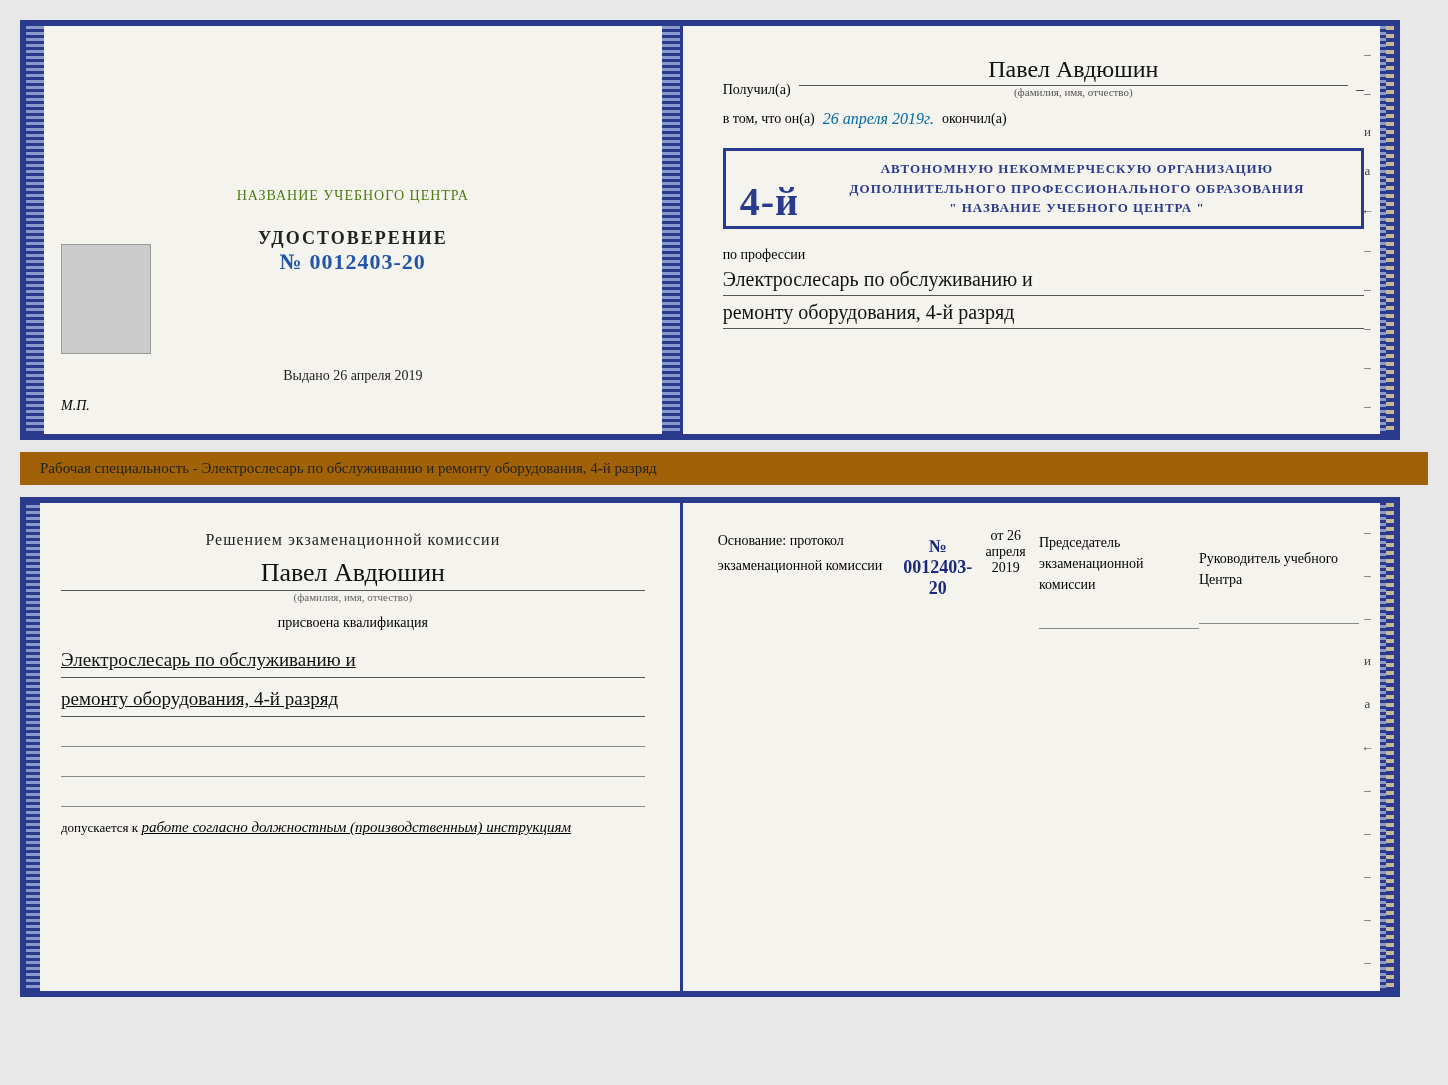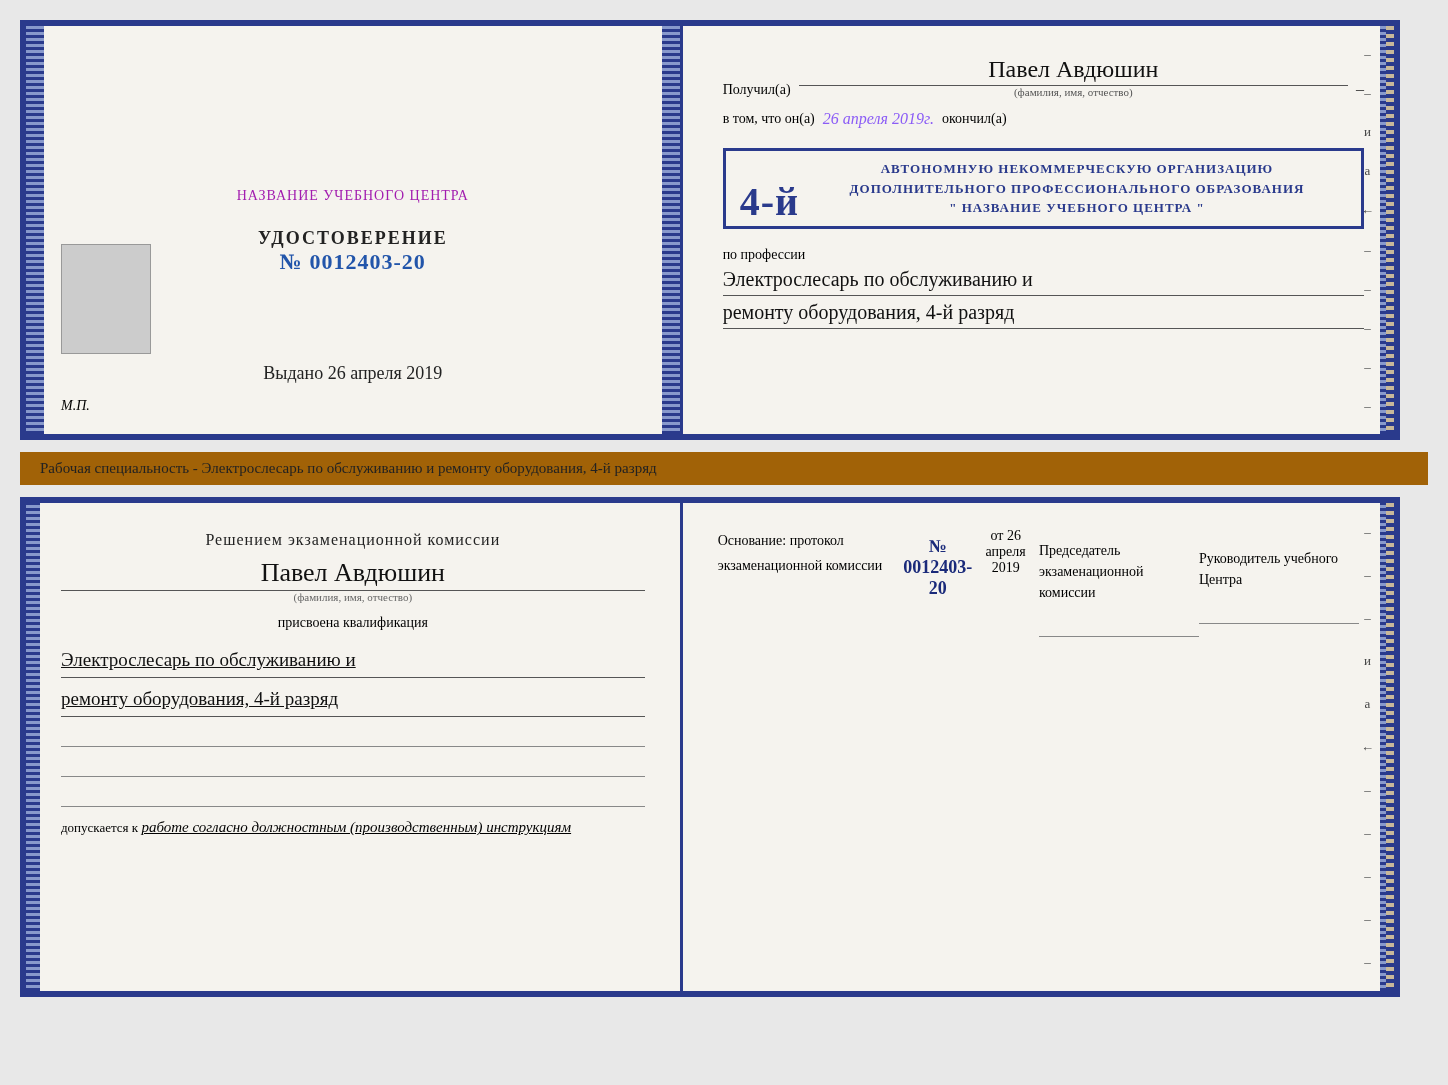--- a/index.html
+++ b/index.html
@@ -86,21 +86,21 @@
         #8899cc 3px, #8899cc 6px
       );
       right: 0;
     }
 
     .center-text {
       text-align: right;
       font-size: 14px;
       letter-spacing: 1px;
       text-transform: uppercase;
-      color: #a21caf;
+      color: #4d7c0f;
       line-height: 1.6;
     }
 
     .cert-title {
       font-size: 18px;
       font-weight: bold;
       text-transform: uppercase;
       letter-spacing: 2px;
       color: #222;
       margin-top: 20px;
@@ -123,21 +123,21 @@
       position: absolute;
       left: 35px;
       bottom: 80px;
     }
 
     .issued-line {
       position: absolute;
       bottom: 50px;
       left: 50%;
       transform: translateX(-50%);
-      font-size: 18px;
+      font-size: 14px;
       color: #222;
       white-space: nowrap;
     }
 
     .mp-label {
       position: absolute;
       bottom: 20px;
       left: 35px;
       font-size: 14px;
       font-style: italic;
@@ -189,21 +189,21 @@
       font-size: 14px;
       display: flex;
       align-items: center;
       gap: 8px;
     }
 
     .in-that-line .date-handwritten {
       font-family: 'Brush Script MT', cursive;
       font-size: 16px;
       font-style: italic;
-      color: #8b5cf6;
+      color: #0369a1;
     }
 
     .stamp-box {
       border: 3px solid #2a3a8c;
       padding: 8px 14px;
       color: #2a3a8c;
       font-size: 13px;
       text-align: center;
       font-weight: bold;
       letter-spacing: 1px;
@@ -332,21 +332,21 @@
       color: #1a2a7a;
       margin-top: 8px;
     }
 
     .protocol-date {
       font-size: 14px;
       text-align: center;
     }
 
     .chairman-block {
-      margin-top: 12px;
+      margin-top: 4px;
     }
 
     .chairman-label {
       font-size: 14px;
       line-height: 1.5;
     }
 
     .signature-line {
       border-bottom: 1px solid #888;
       height: 22px;

